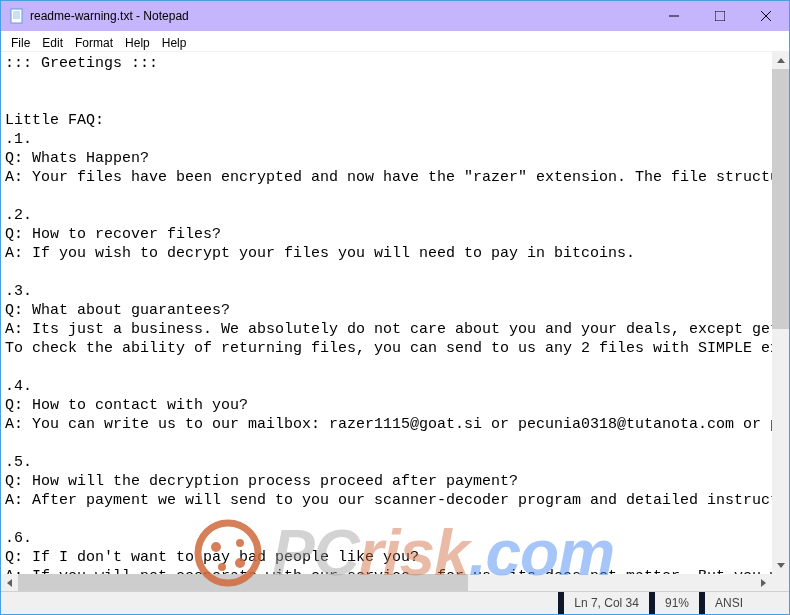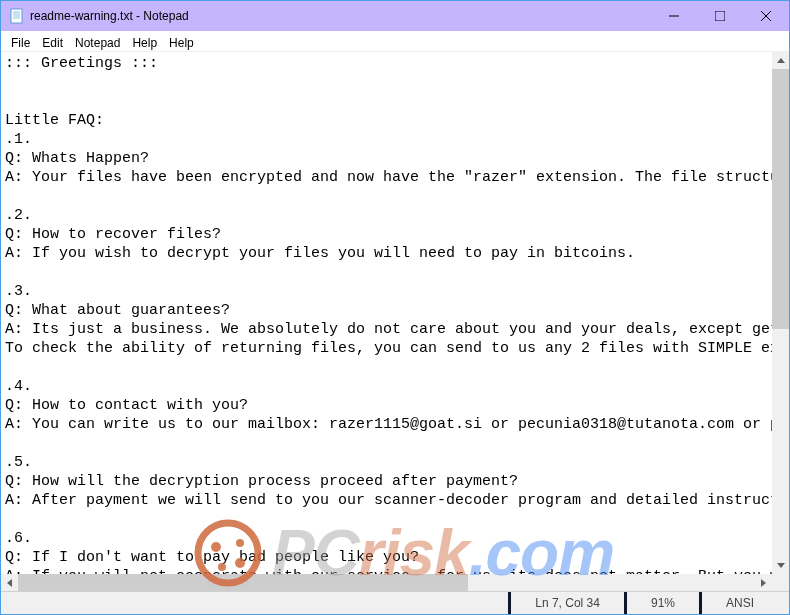--- a/index.html
+++ b/index.html
@@ -122,22 +122,22 @@
   height: 23px;
   background: #f0f0f0;
   border-top: 1px solid #d0d0d0;
   display: flex;
   align-items: center;
   font-size: 12px;
   color: #444;
 }
 .status-spacer { flex: 1; }
 .status-cell {
-  padding: 0 24px;
-  border-left: 3px solid #0f172a;
+  padding: 0 10px;
+  border-left: 6px solid #0f172a;
   height: 100%;
   display: flex;
   align-items: center;
 }
 .watermark {
   position: absolute;
   bottom: 25px; left: 16px; right: 0;
   display: flex;
   align-items: center;
   justify-content: center;
@@ -195,21 +195,21 @@
             <line x1="0" y1="0" x2="10" y2="10" stroke="#000" stroke-width="1"></line>
             <line x1="10" y1="0" x2="0" y2="10" stroke="#000" stroke-width="1"></line>
           </svg>
       </div>
     </div>
   </div>
 
   <div class="menubar">
     <span class="menu-item">File</span>
     <span class="menu-item">Edit</span>
-    <span class="menu-item">Notepad</span>
+    <span class="menu-item">Format</span>
     <span class="menu-item">Help</span>
     <span class="menu-item">Help</span>
   </div>
 
   <div class="editor-wrap">
     <div class="text-area">::: Greetings :::
 
 
 Little FAQ:
 .1.

